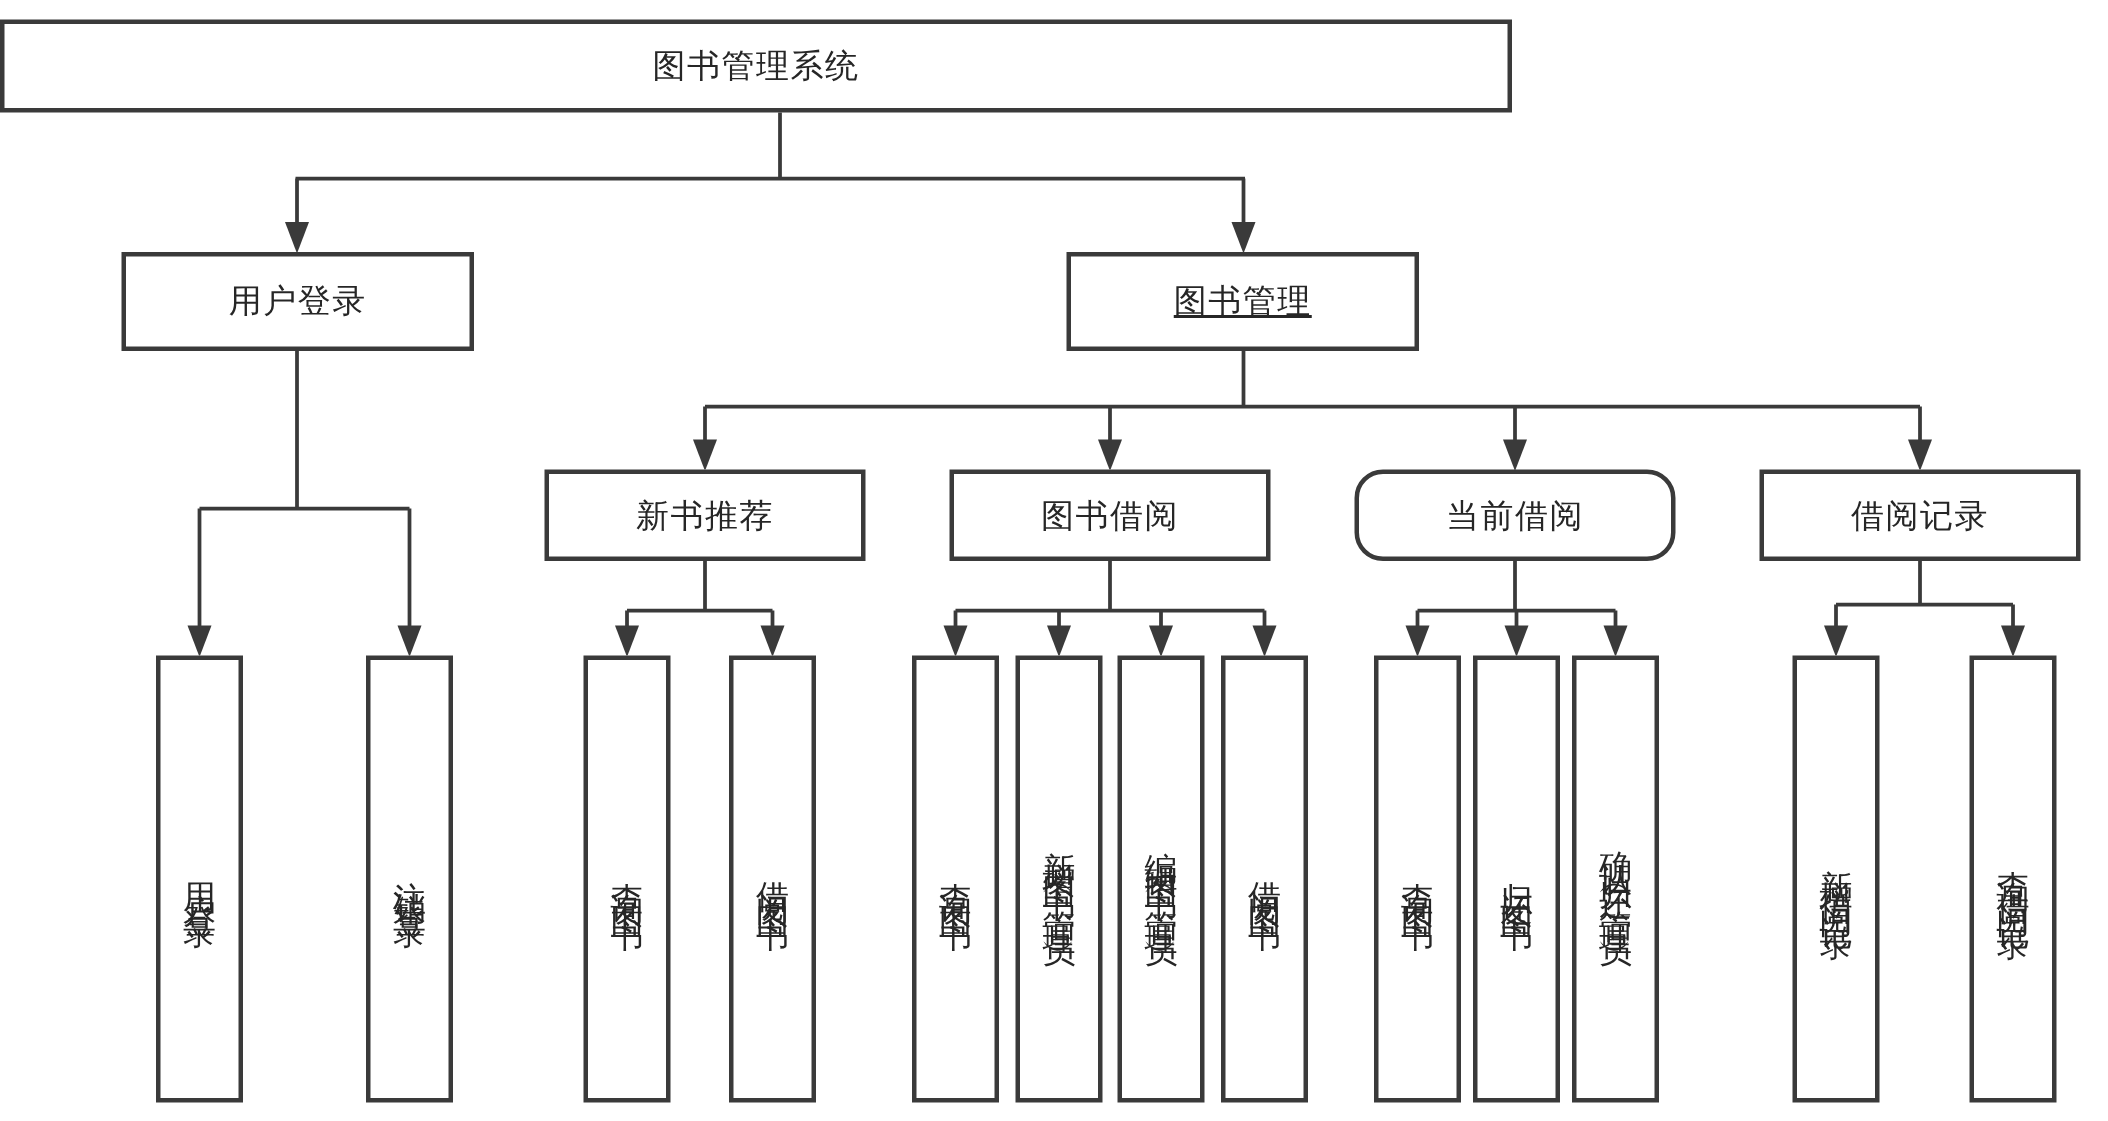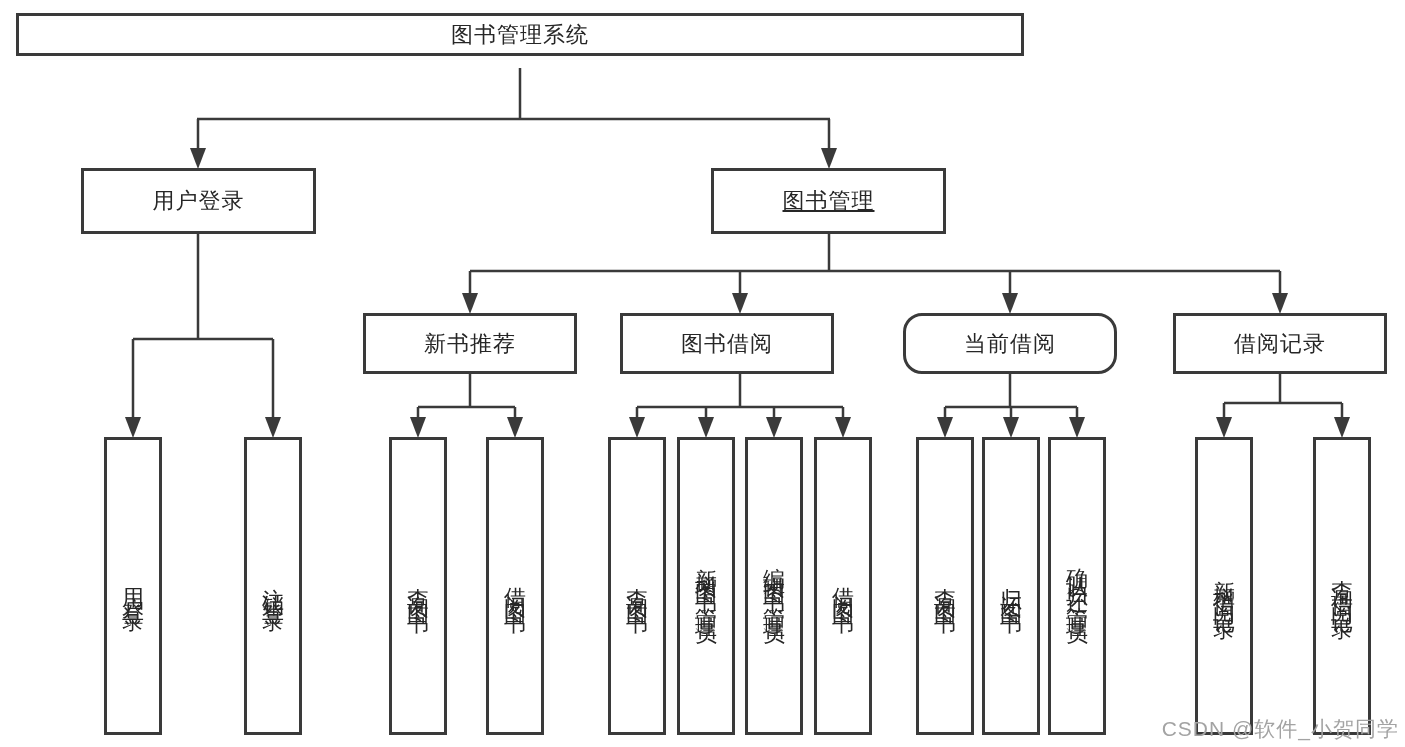--- a/index.html
+++ b/index.html
@@ -86,27 +86,27 @@
       <polygon points="766,417 782,417 774,438"></polygon>
       <polygon points="835,417 851,417 843,438"></polygon>
       <polygon points="937,417 953,417 945,438"></polygon>
       <polygon points="1003,417 1019,417 1011,438"></polygon>
       <polygon points="1069,417 1085,417 1077,438"></polygon>
       <polygon points="1216,417 1232,417 1224,438"></polygon>
       <polygon points="1334,417 1350,417 1342,438"></polygon>
     </g>
   </svg>
 
-  <div class="node" style="left:16px; top:13px; width:1008px; height:43px;">图书管理系统</div>
+  <div class="node" style="left:0; top:13px; width:1008px; height:62px;">图书管理系统</div>
 
   <div class="node" style="left:81px; top:168px; width:235px; height:66px;">用户登录</div>
   <div class="node" style="left:711px; top:168px; width:235px; height:66px;text-decoration:underline;">图书管理</div>
 
   <div class="node" style="left:363px; top:313px; width:214px; height:61px;">新书推荐</div>
-  <div class="node" style="left:620px; top:313px; width:214px; height:61px;">图书借阅</div>
+  <div class="node" style="left:633px; top:313px; width:214px; height:61px;">图书借阅</div>
   <div class="node" style="left:903px; top:313px; width:214px; height:61px;border-radius:19px;">当前借阅</div>
   <div class="node" style="left:1173px; top:313px; width:214px; height:61px;">借阅记录</div>
 
   <div class="node leaf" style="left:104px; top:437px; width:58px; height:298px;">用户登录</div>
   <div class="node leaf" style="left:244px; top:437px; width:58px; height:298px;">注销登录</div>
 
   <div class="node leaf" style="left:389px; top:437px; width:58px; height:298px;">查询图书</div>
   <div class="node leaf" style="left:486px; top:437px; width:58px; height:298px;">借阅图书</div>
 
   <div class="node leaf" style="left:608px; top:437px; width:58px; height:298px;">查询图书</div>
@@ -114,14 +114,13 @@
   <div class="node leaf" style="left:745px; top:437px; width:58px; height:298px;">编辑图书（管理员）</div>
   <div class="node leaf" style="left:814px; top:437px; width:58px; height:298px;">借阅图书</div>
 
   <div class="node leaf" style="left:916px; top:437px; width:58px; height:298px;">查询图书</div>
   <div class="node leaf" style="left:982px; top:437px; width:58px; height:298px;">归还图书</div>
   <div class="node leaf" style="left:1048px; top:437px; width:58px; height:298px;">确认归还（管理员）</div>
 
   <div class="node leaf" style="left:1195px; top:437px; width:58px; height:298px;">新增借阅记录</div>
   <div class="node leaf" style="left:1313px; top:437px; width:58px; height:298px;">查询借阅记录</div>
 
-  <div class="watermark">CSDN @软件_小贺同学</div>
 </div>
 
 </body></html>

